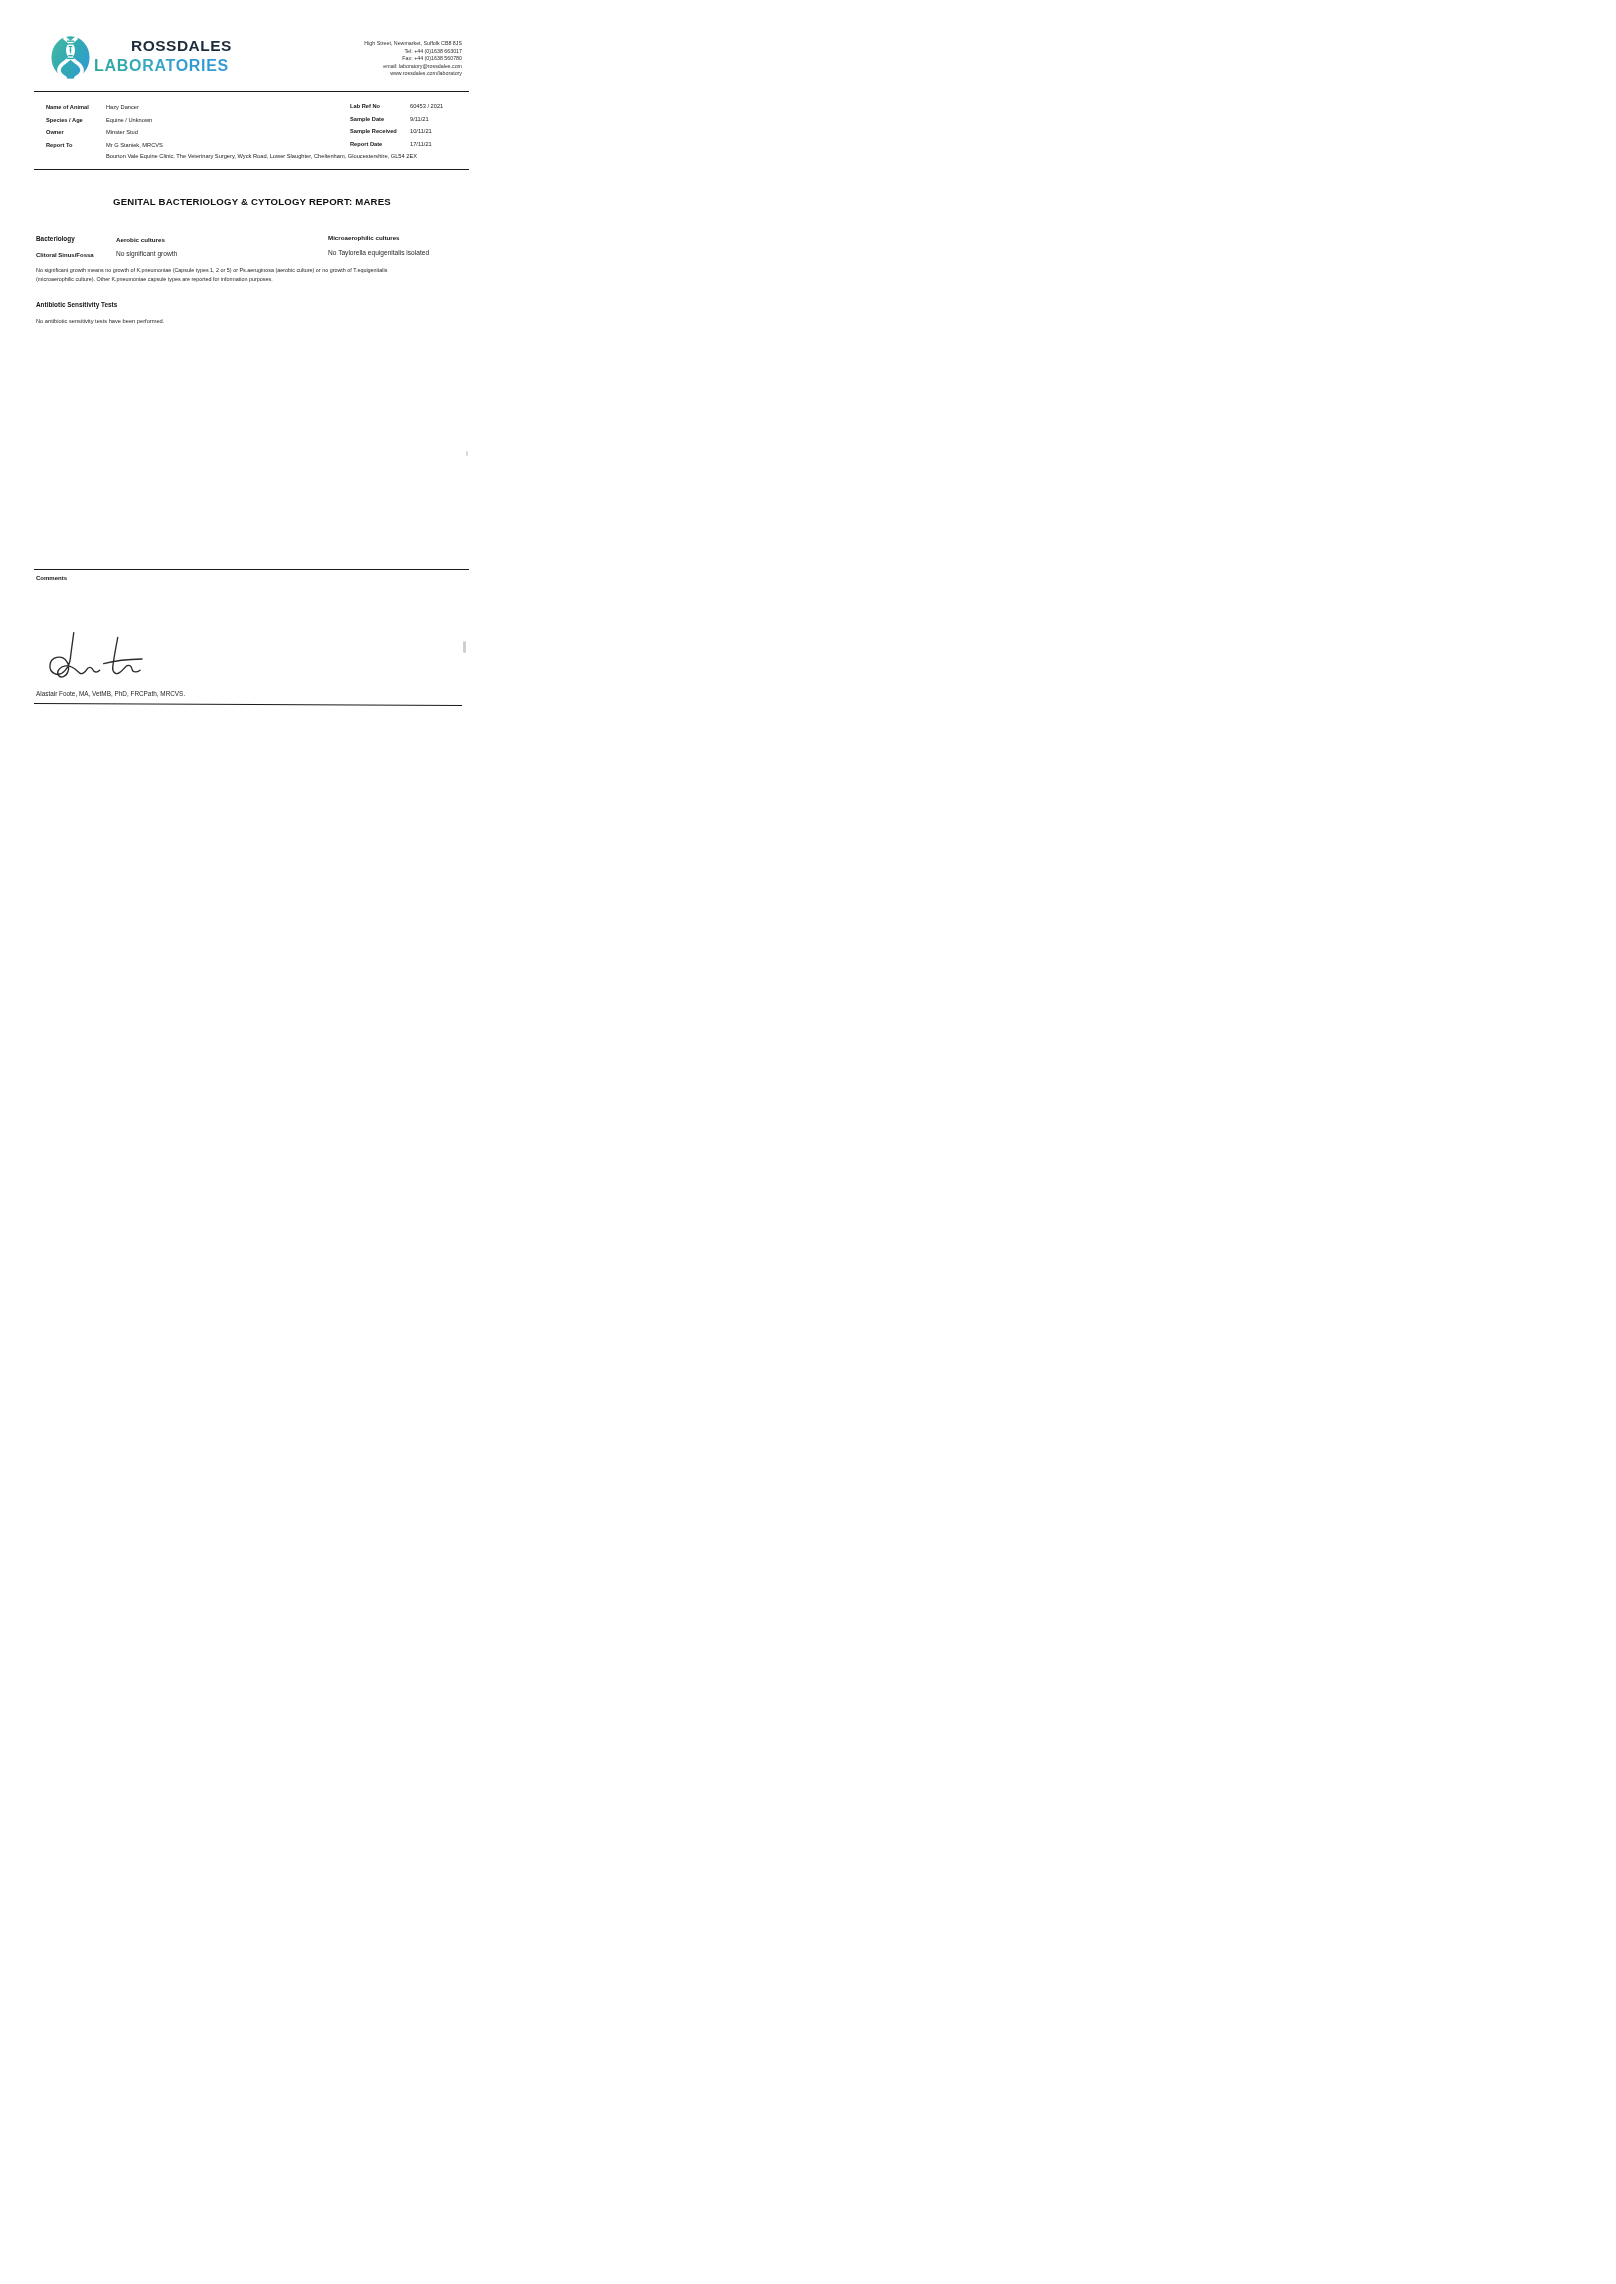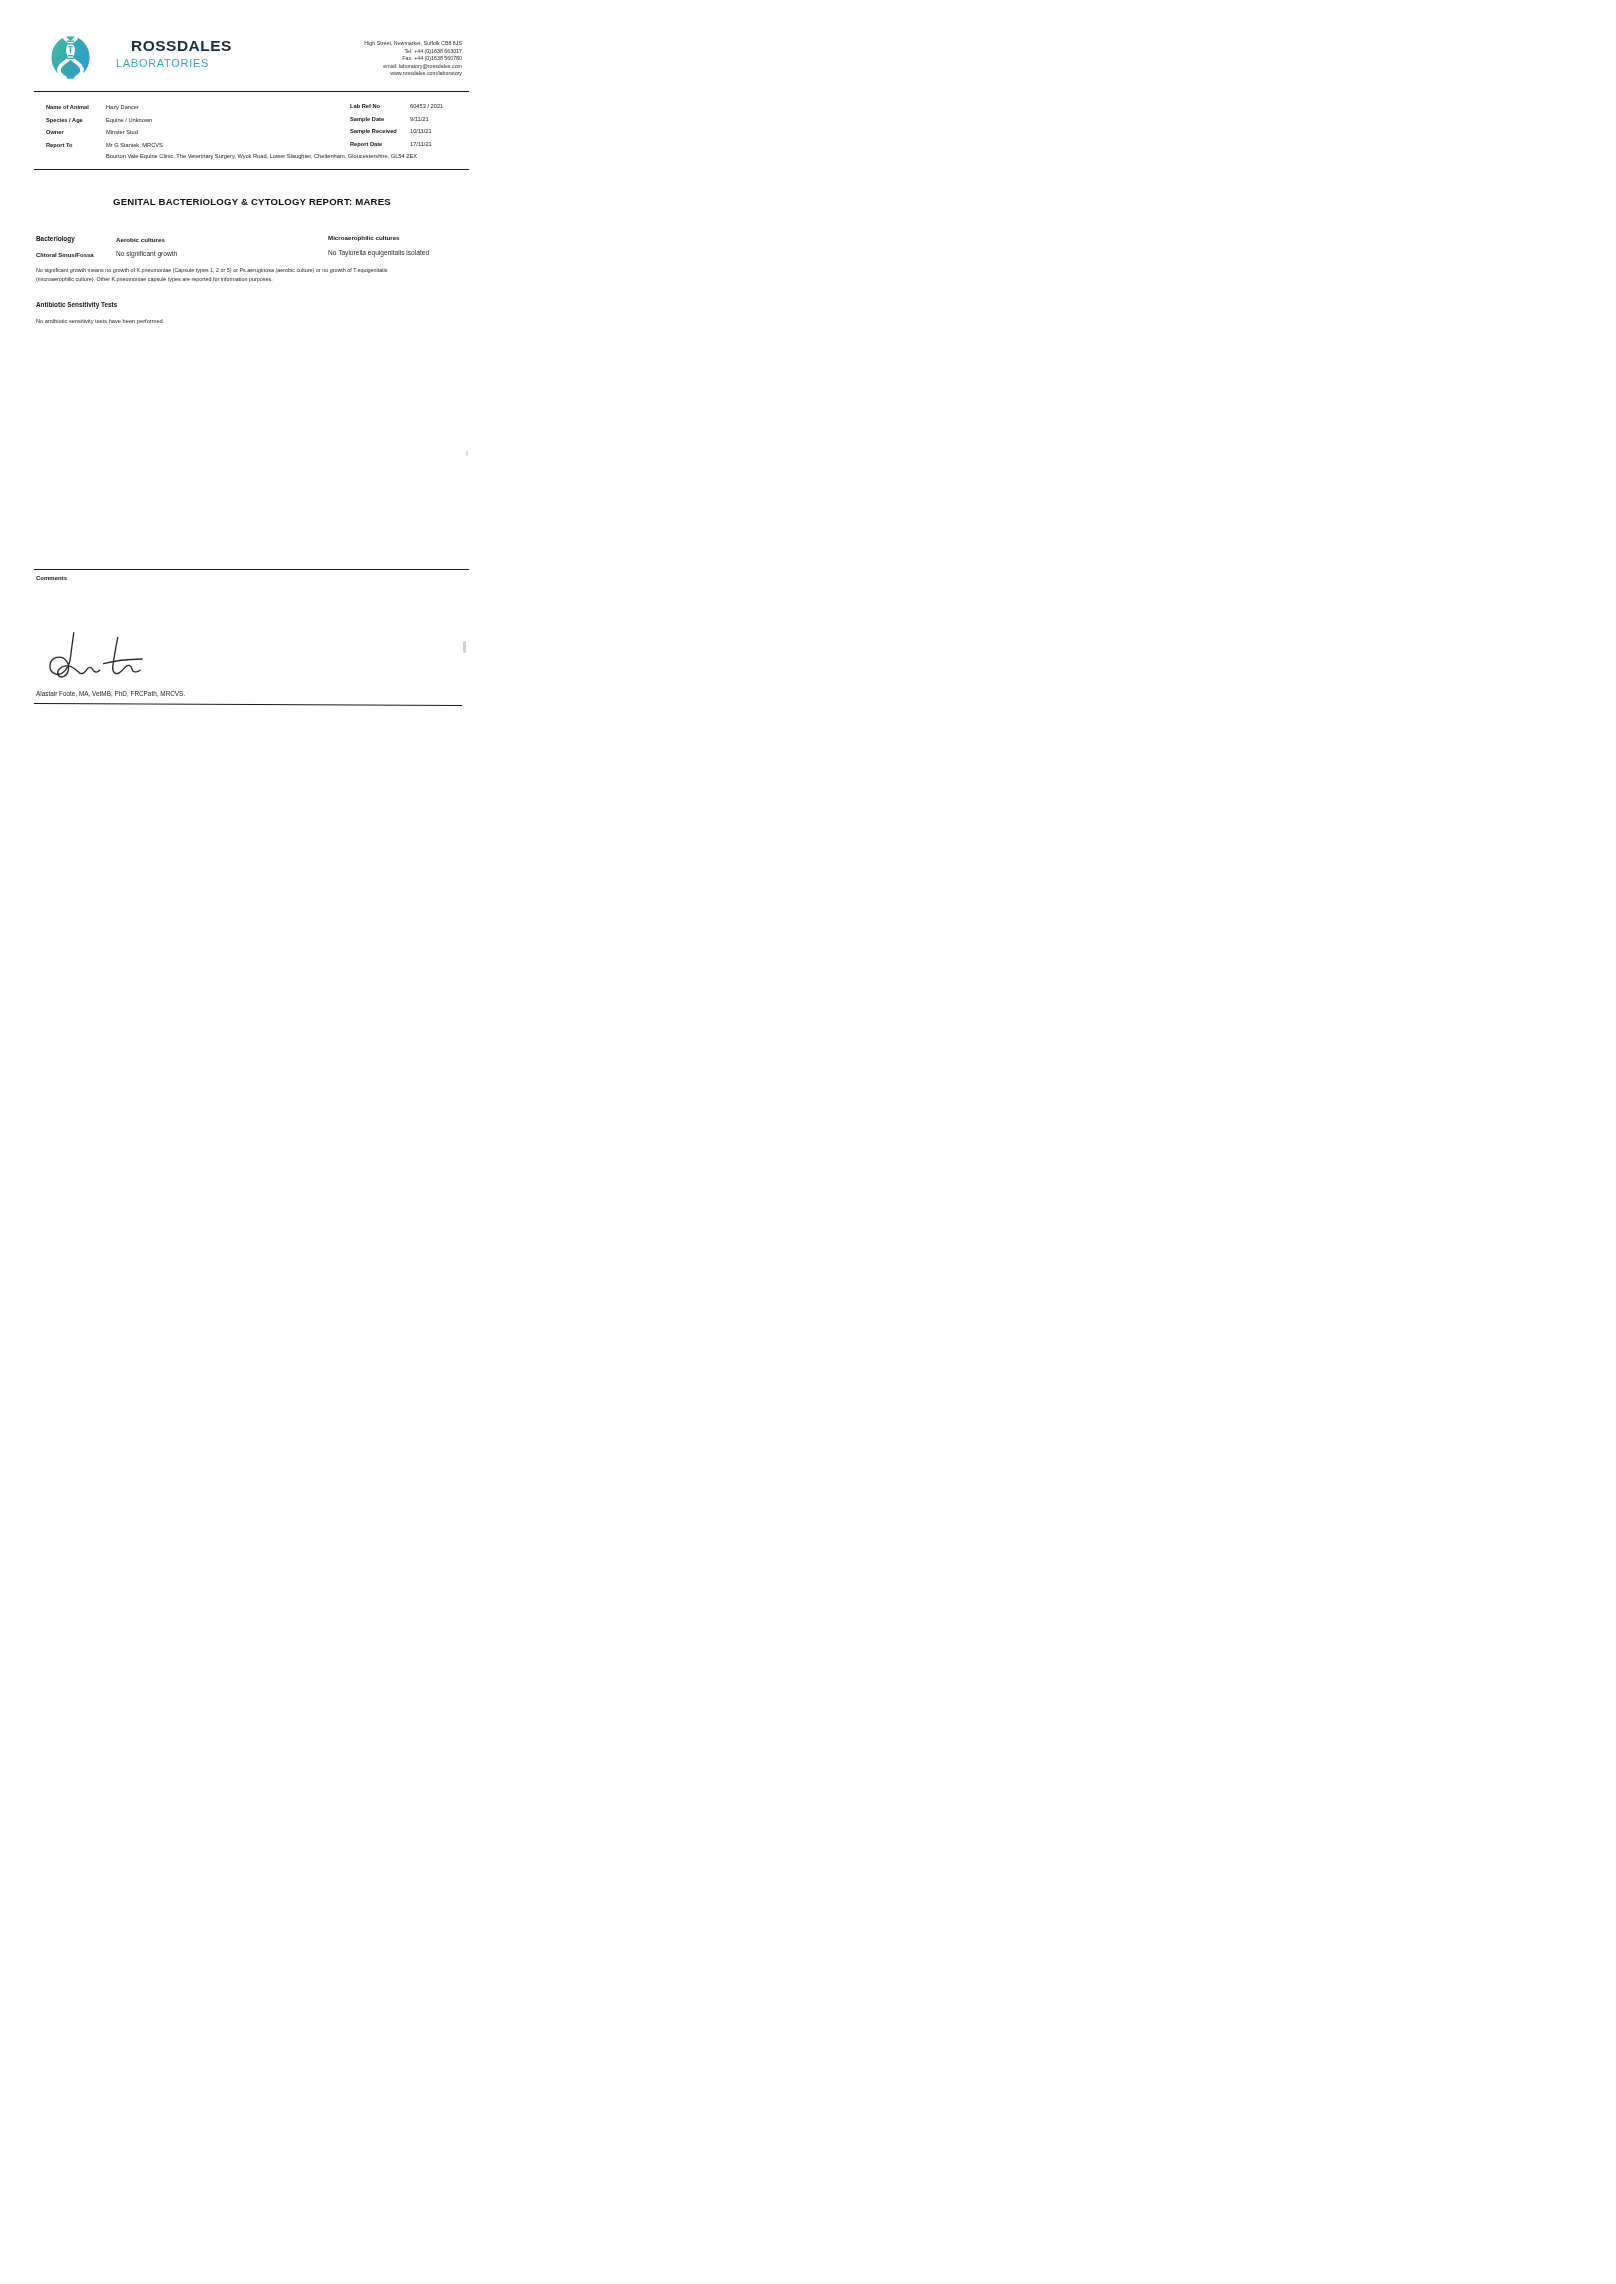--- a/index.html
+++ b/index.html
@@ -15,22 +15,22 @@
 
   
   .logo-wrap { left:51px; top:35px; width:39px; height:45px; }
   .brand1 {
     left:101px; top:37px;
     font-size:15.5px; font-weight:bold; letter-spacing:0.5px;
     color:#1d2c3b;
     margin-left:30px;
   }
   .brand2 {
-    left:116px; top:57px;
-    font-size:11px; font-weight:normal; letter-spacing:0.7px;
+    left:94px; top:57px;
+    font-size:16px; font-weight:bold; letter-spacing:0.7px;
     color:#2f9ad3;
   }
   @supports (-webkit-background-clip: text) {
     .brand2 {
       background:linear-gradient(90deg,#2ba898 0%, #35a9c2 40%, #2f9ad3 75%);
       -webkit-background-clip:text;
       -webkit-text-fill-color:transparent;
     }
   }
   .contact {

